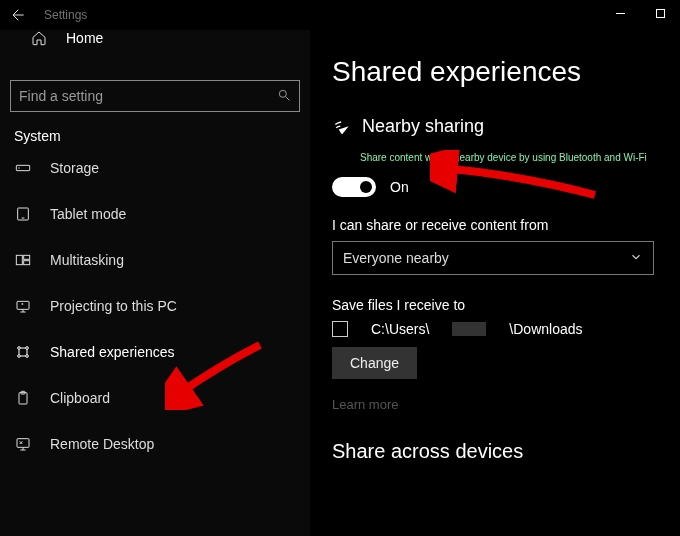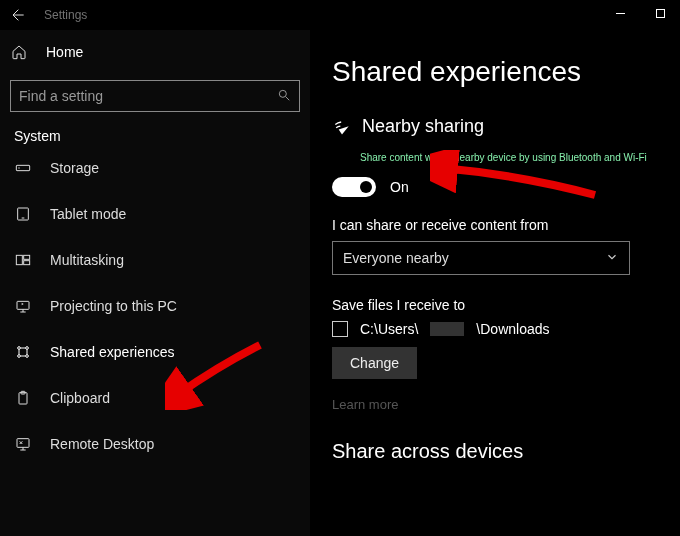--- a/index.html
+++ b/index.html
@@ -48,23 +48,23 @@
     overflow:hidden;
   }
   .sidebar {
     width: 310px;
     background:#111;
     background:#0a0a0a;
     padding: 0 0 0 0;
     display:flex;flex-direction:column;
   }
   .home-row {
-    display:flex;align-items:center;
+    display:flex;
     height: 44px;
-    padding-left:10px;
+    padding-left:30px;
     font-size:14px;
   }
   .home-row .icon { width:18px; display:flex;justify-content:center;margin-right:18px;}
   .searchbox {
     margin: 6px 10px 14px 10px;
     height: 32px;
     border:1px solid #888;
     display:flex;align-items:center;
     padding:4px 8px;
     background:transparent;
@@ -133,32 +133,32 @@
     position:absolute;
     width:12px;height:12px;border-radius:50%;
     background:#000;
     top:4px; right:4px;
   }
   .toggle-label {font-size:14px;}
   .label {font-size:14px;margin-bottom:8px;}
   .combobox {
     border:1px solid #777;
     height:34px;
-    width:298px;
+    width:322px;
     display:flex;align-items:center;justify-content:space-between;
     padding:0 10px;
     font-size:14px;
     margin-bottom:22px;
     color:#ddd;
   }
   .path-row {
     display:flex;align-items:center;
     font-size:14px;
     margin-bottom:10px;
-    gap:12px;
+    gap:23px;
   }
   .path-row .box {
     width:16px;height:16px;border:1px solid #ccc;display:inline-block;
   }
   .path-row .redact { display:inline-block;width:34px;height:14px;background:#333;}
   .btn {
     background:#333;
     color:#eee;
     border:none;
     padding:8px 18px;

